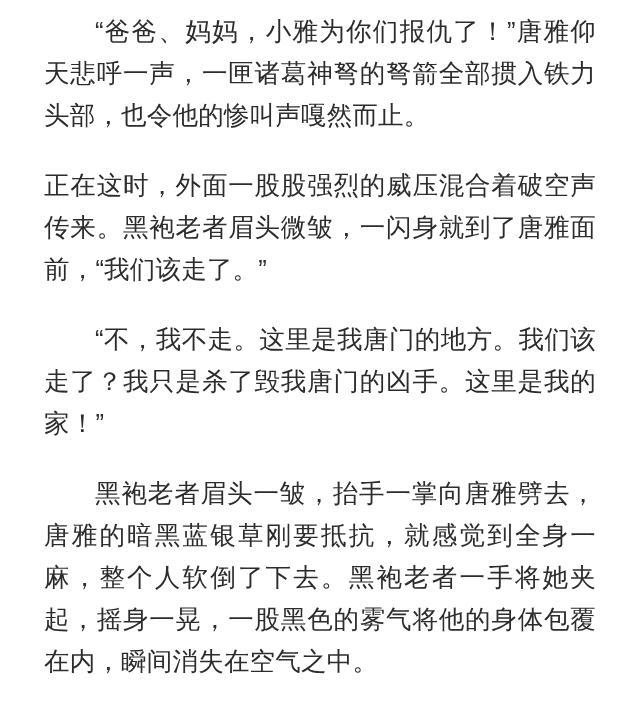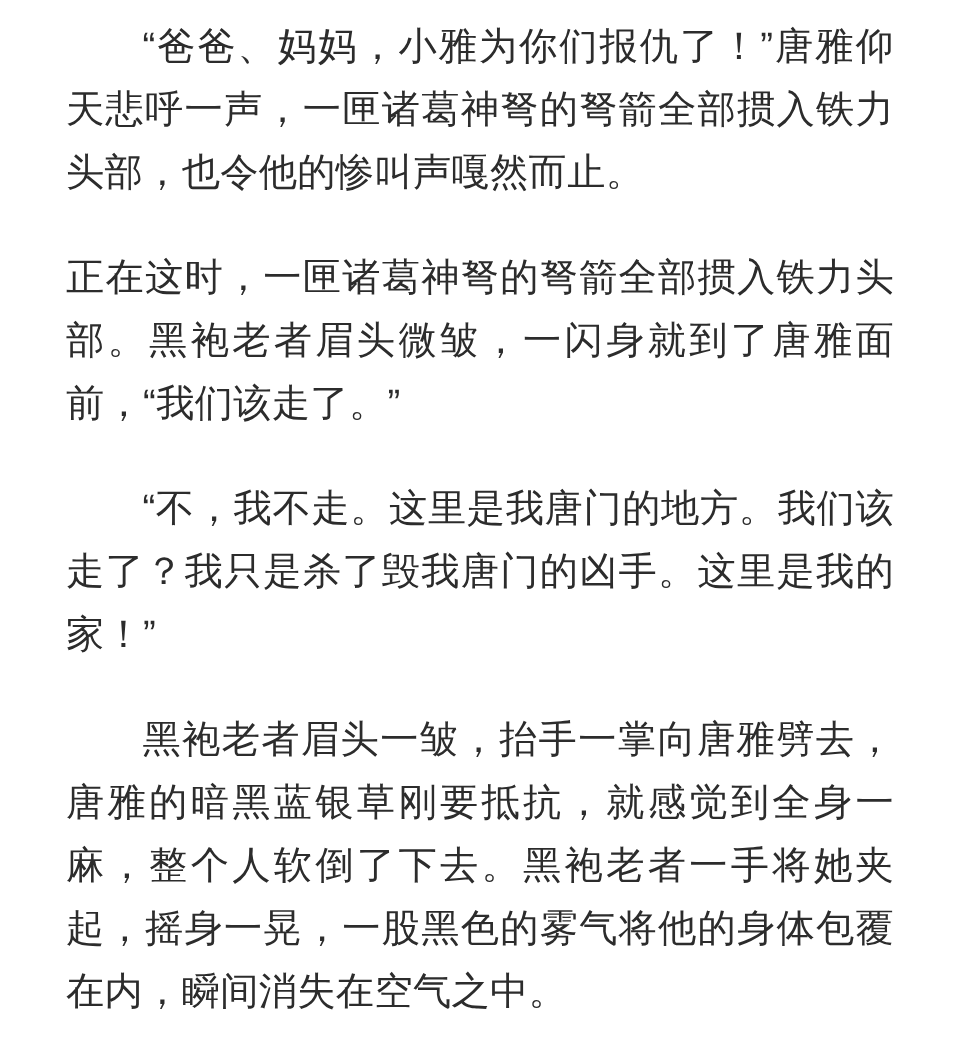--- a/index.html
+++ b/index.html
@@ -37,16 +37,16 @@
   .para:last-child {
     margin-bottom: 0;
     margin-top: 22px;
   }
 </style>
 </head>
 <body>
 
 <div class="page">
   <p class="para indent">“爸爸、妈妈，小雅为你们报仇了！”唐雅仰天悲呼一声，一匣诸葛神弩的弩箭全部掼入铁力头部，也令他的惨叫声嘎然而止。</p>
-  <p class="para">正在这时，一匣诸葛神弩的弩箭全部掼入铁力头部。黑袍老者眉头微皱，一闪身就到了唐雅面前，“我们该走了。”</p>
+  <p class="para">正在这时，外面一股股强烈的威压混合着破空声传来。黑袍老者眉头微皱，一闪身就到了唐雅面前，“我们该走了。”</p>
   <p class="para indent">“不，我不走。这里是我唐门的地方。我们该走了？我只是杀了毁我唐门的凶手。这里是我的家！”</p>
   <p class="para indent">黑袍老者眉头一皱，抬手一掌向唐雅劈去，唐雅的暗黑蓝银草刚要抵抗，就感觉到全身一麻，整个人软倒了下去。黑袍老者一手将她夹起，摇身一晃，一股黑色的雾气将他的身体包覆在内，瞬间消失在空气之中。</p>
 </div>
 
 </body></html>

